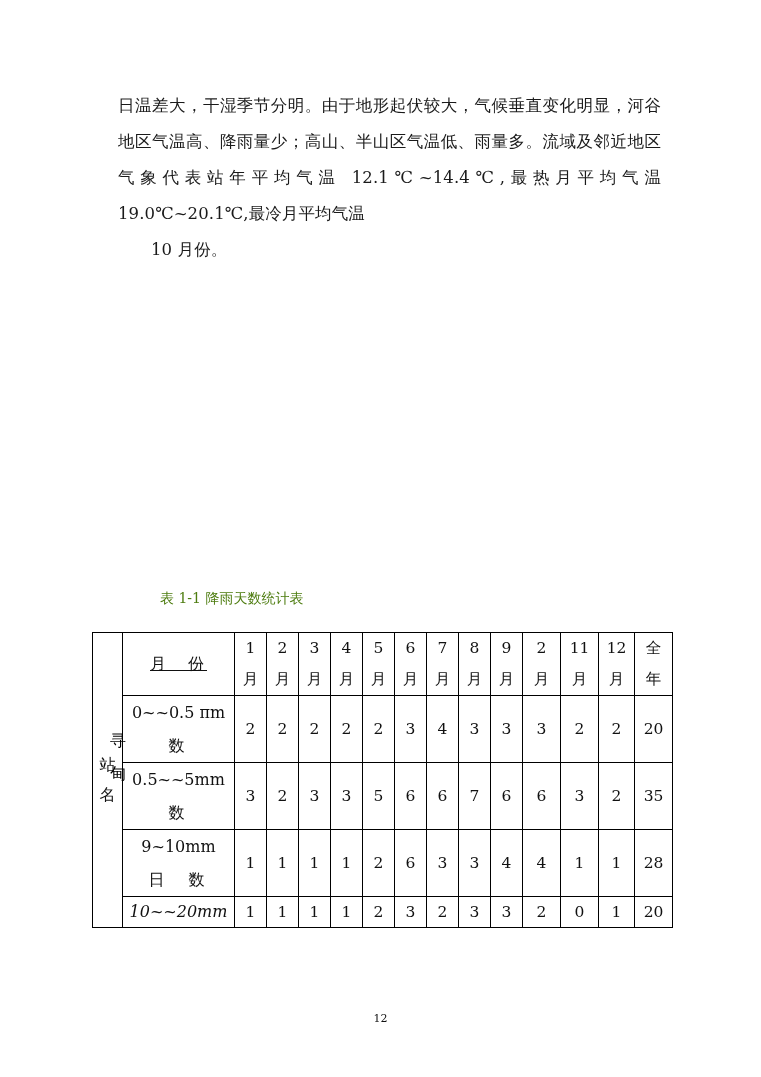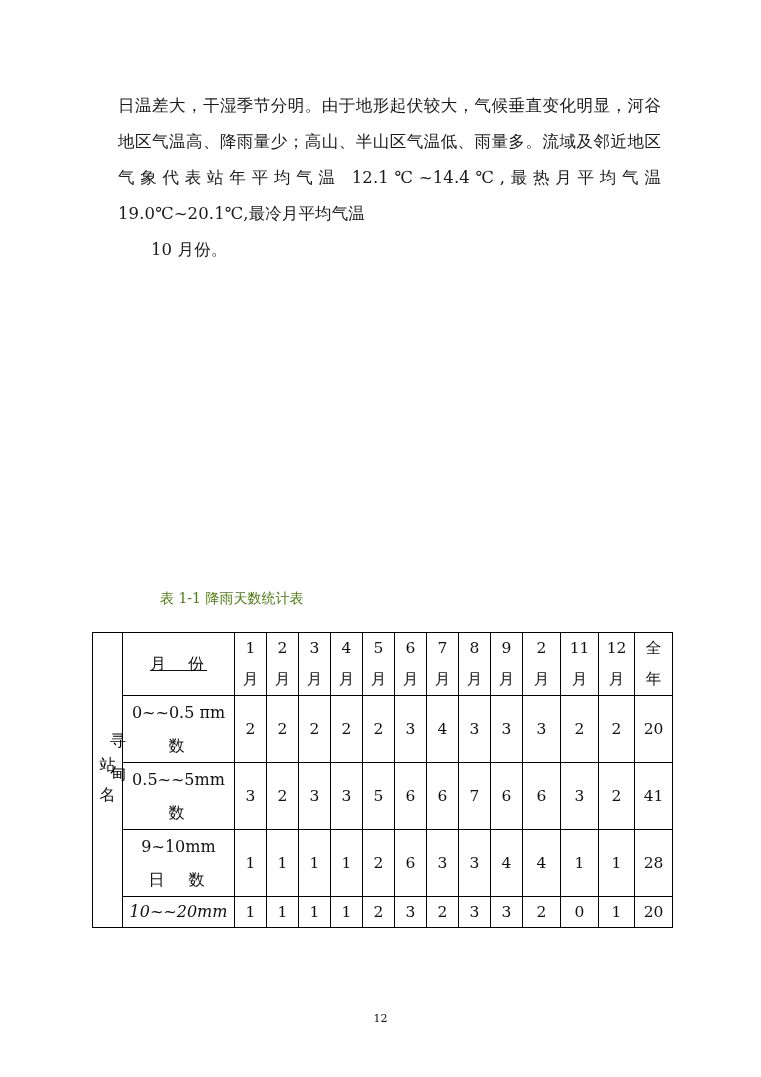--- a/index.html
+++ b/index.html
@@ -270,21 +270,21 @@
           <td class="val">3</td>
           <td class="val">3</td>
           <td class="val">5</td>
           <td class="val">6</td>
           <td class="val">6</td>
           <td class="val">7</td>
           <td class="val">6</td>
           <td class="val">6</td>
           <td class="val">3</td>
           <td class="val">2</td>
-          <td class="val">41</td>
+          <td class="val">35</td>
         </tr>
 
         <tr>
           <td class="rowlabel">
             <span>9~10mm</span>
             <span class="l2 sp">日　数</span>
           </td>
           <td class="val">1</td>
           <td class="val">1</td>
           <td class="val">1</td>

